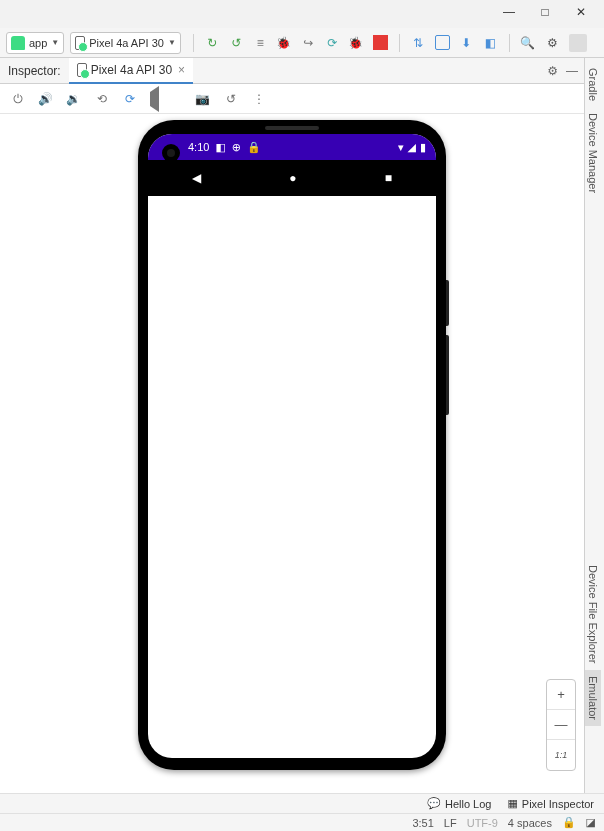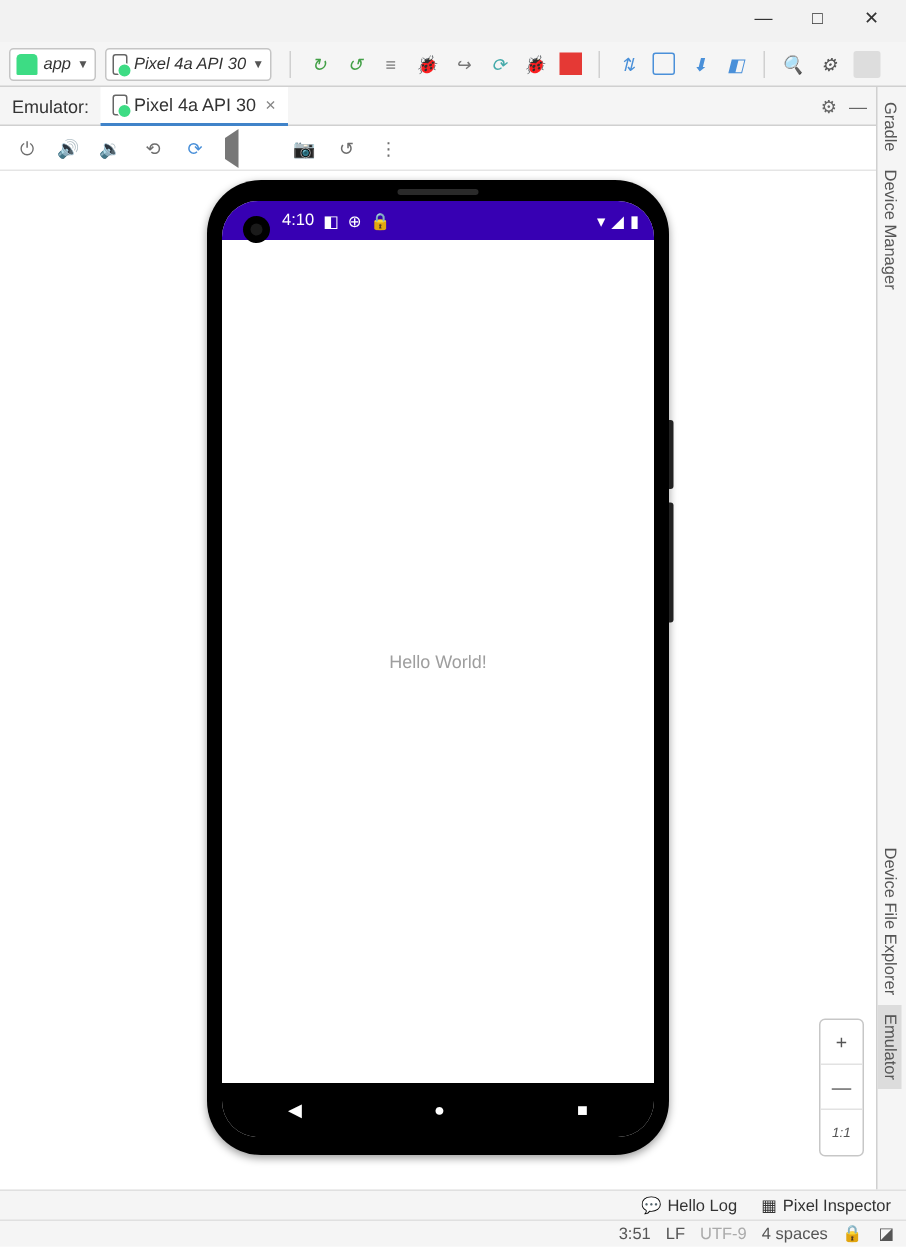--- a/index.html
+++ b/index.html
@@ -1,21 +1,21 @@
 <!DOCTYPE html>
 <html><head>
   <meta charset="utf-8">
   <style>
     * {margin:0;padding:0;box-sizing:border-box;font-family:"Segoe UI",Arial,sans-serif;}
     body {width:604px;height:831px;background:#f2f2f2;position:relative;overflow:hidden;font-size:12px;color:#333;}
     
     .win-controls{position:absolute;top:0;right:0;height:24px;display:flex;gap:22px;padding:4px 16px;}
     .win-controls span{width:14px;display:flex;align-items:center;justify-content:center;color:#333;}
     
-    .main-tb{position:absolute;top:28px;left:0;right:0;height:30px;display:flex;align-items:center;padding:0 6px;border-bottom:1px solid #d0d0d0;background:#f5f5f5;font-style:italic;}
+    .main-tb{position:absolute;top:28px;left:0;right:0;height:30px;display:flex;align-items:center;padding:0 6px;border-bottom:1px solid #d0d0d0;background:#f5f5f5;}
     .combo{display:flex;align-items:center;background:#fff;border:1px solid #c5c5c5;border-radius:3px;height:22px;padding:0 4px;margin-right:6px;font-size:11px;gap:4px;white-space:nowrap;}
     .combo .tri{font-size:8px;color:#555;}
     .tb-icons{display:flex;align-items:center;gap:9px;margin-left:4px;}
     .tb-icons .sep{width:1px;height:18px;background:#d0d0d0;margin:0 2px;}
     .tb-icons svg,.tb-icons span{width:15px;height:15px;display:flex;align-items:center;justify-content:center;}
     
     .tab-row{position:absolute;top:58px;left:0;right:20px;height:26px;display:flex;align-items:center;background:#f5f5f5;border-bottom:1px solid #d0d0d0;padding-left:8px;}
     .tab-row .lbl{font-size:12px;margin-right:8px;}
     .etab{display:flex;align-items:center;gap:4px;height:26px;padding:0 8px;background:#fff;border-bottom:2px solid #4083c9;font-size:12px;}
     .etab .close{color:#888;font-size:12px;margin-left:2px;}
@@ -102,21 +102,21 @@
     <span style="color:#4a90d9">⬇</span>
     <span style="color:#4a90d9">◧</span>
     <span class="sep"></span>
     <span style="color:#555">🔍</span>
     <span style="color:#555">⚙</span>
     <span style="width:18px;height:18px;background:#ddd;border-radius:2px"></span>
   </div>
 </div>
 
 <div class="tab-row">
-  <span class="lbl">Emulator:</span>
+  <span class="lbl">Inspector:</span>
   <div class="etab">
     <span class="phone-ic ov"></span>
     <span>Pixel 4a API 30</span>
     <span class="close">×</span>
   </div>
   <div class="tab-right">
     <span style="color:#666">⚙</span>
     <span style="color:#666">—</span>
   </div>
 </div>
@@ -162,23 +162,20 @@
         <span class="time">4:10</span>
         <span>◧</span>
         <span>⊕</span>
         <span>🔒</span>
         <div class="right">
           <span>▾</span>
           <span>◢</span>
           <span>▮</span>
         </div>
       </div>
-      <div class="app-body">
-        <span>Hello World!</span>
-      </div>
       <div class="navbar">
         <span class="nb">◀</span>
         <span class="nb">●</span>
         <span class="nb">■</span>
       </div>
     </div>
   </div>
 </div>
 
 <div class="zoom">

